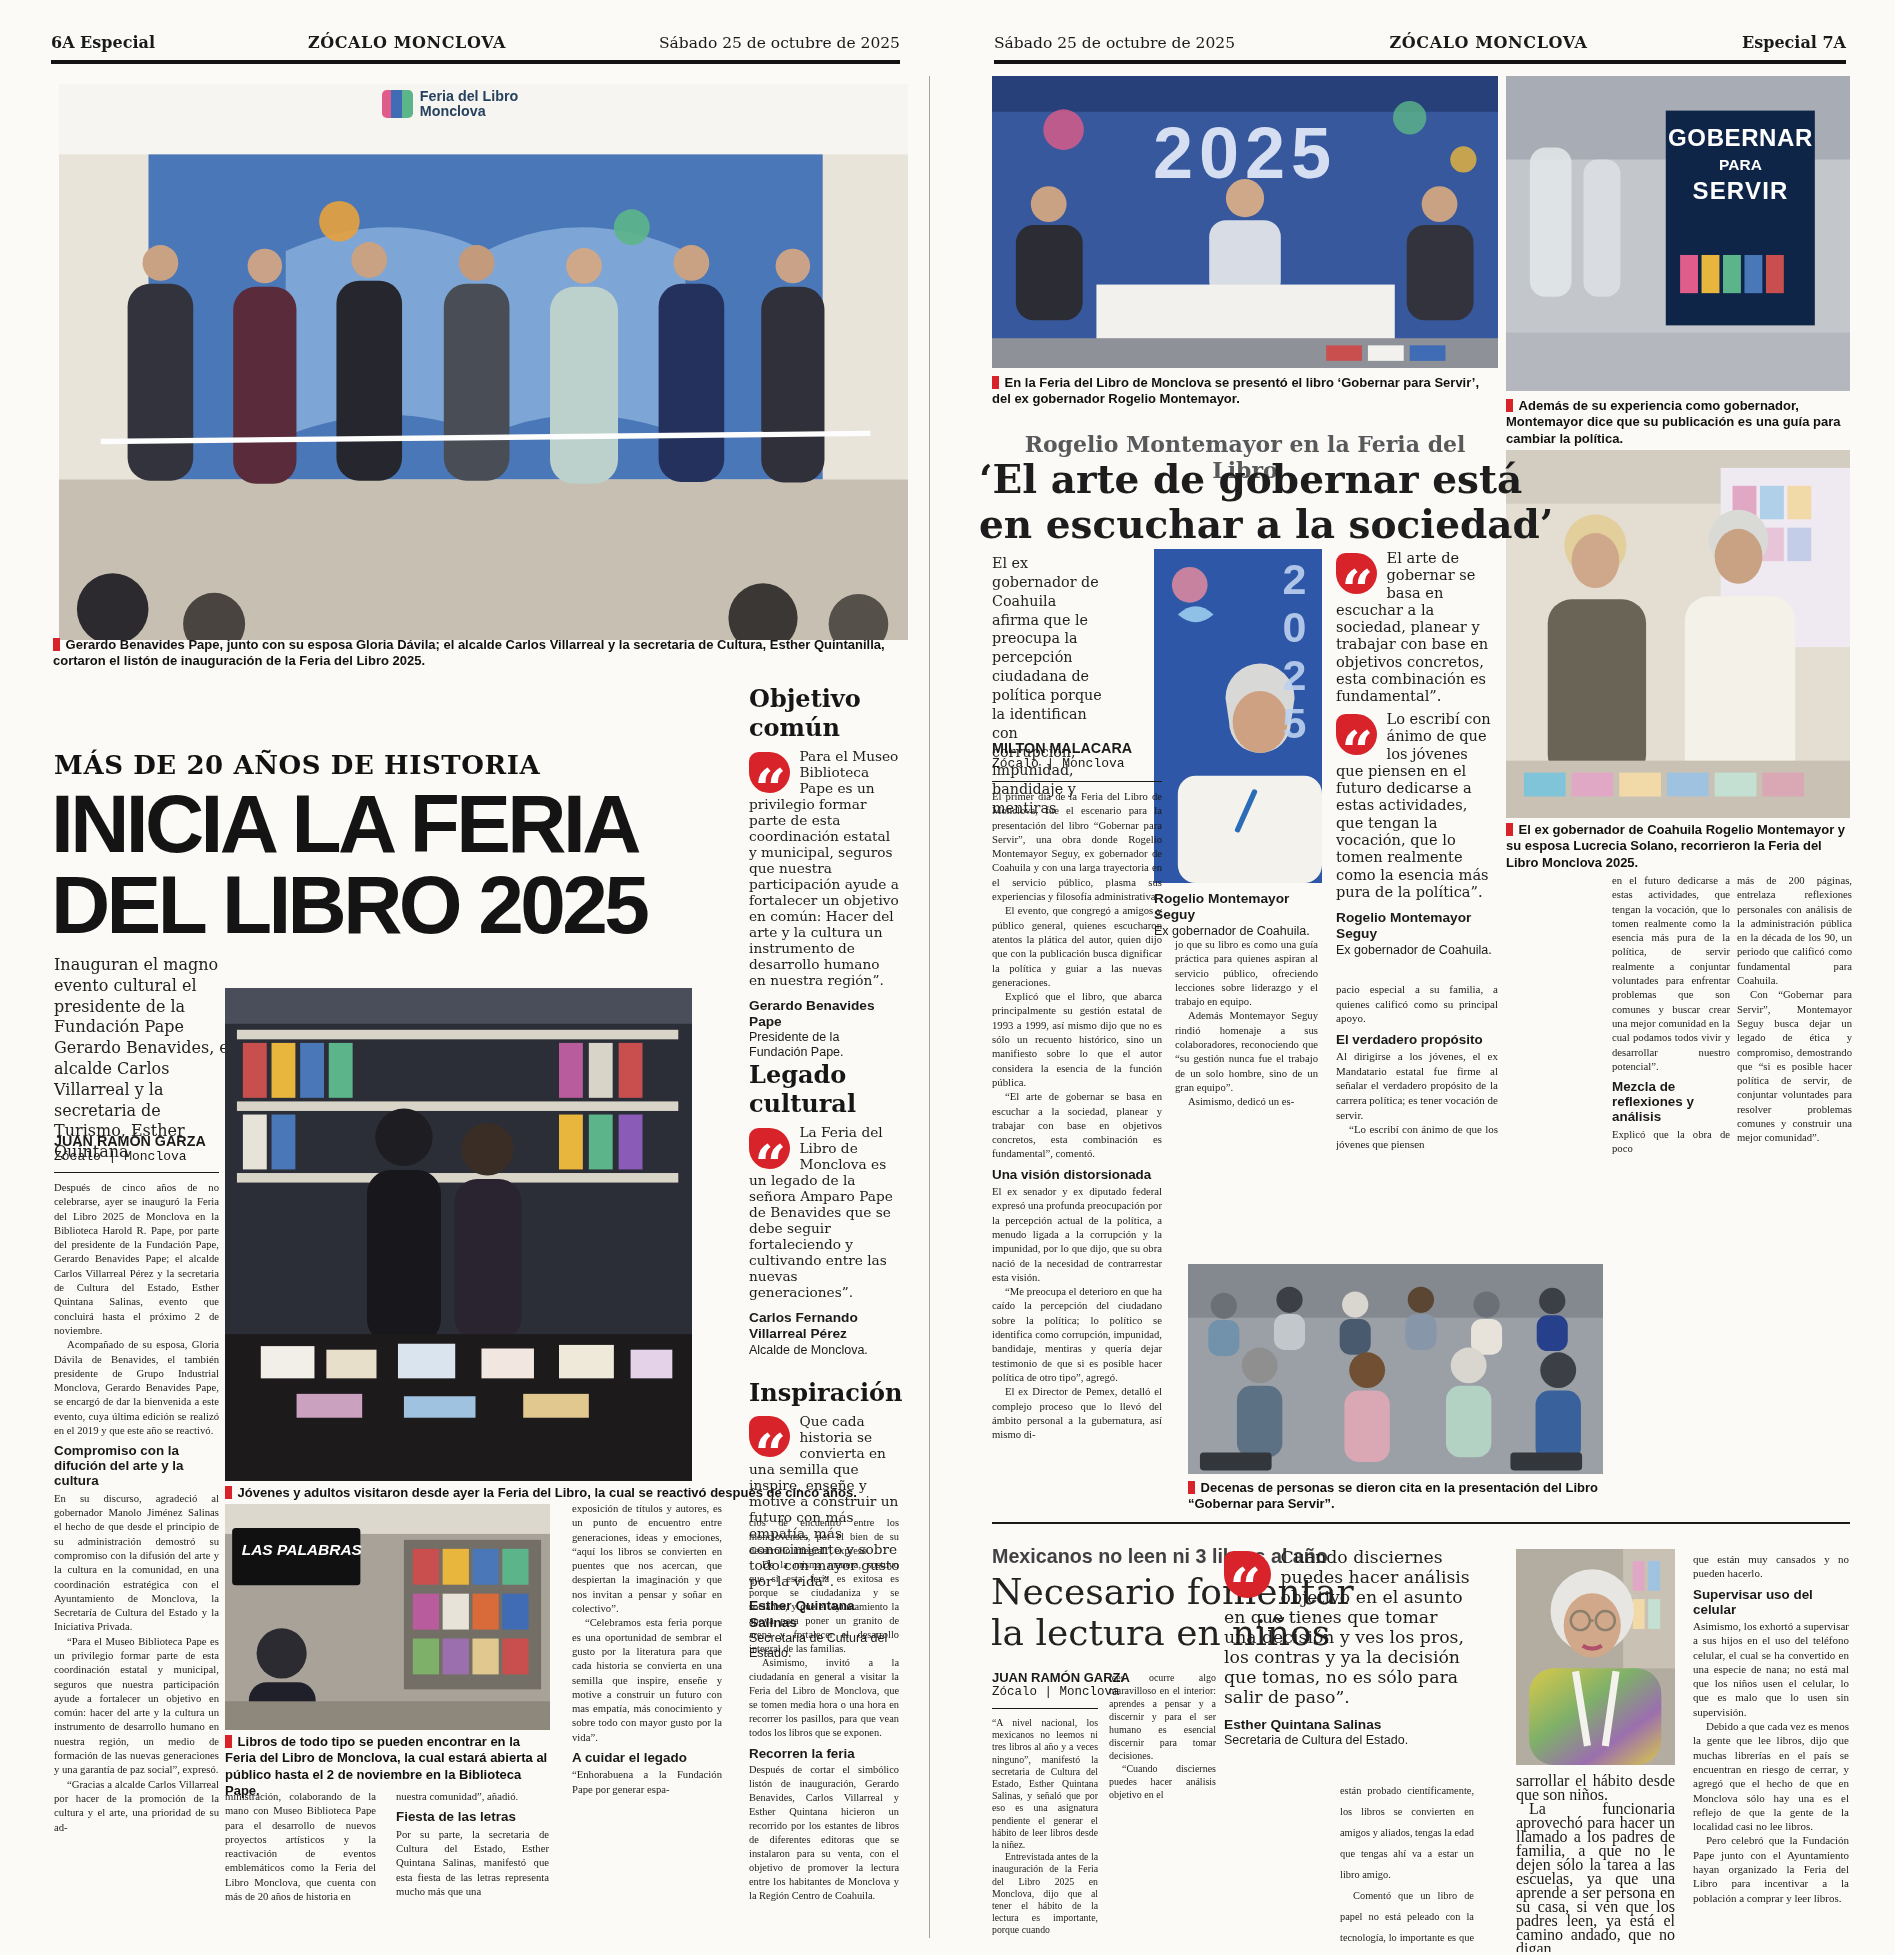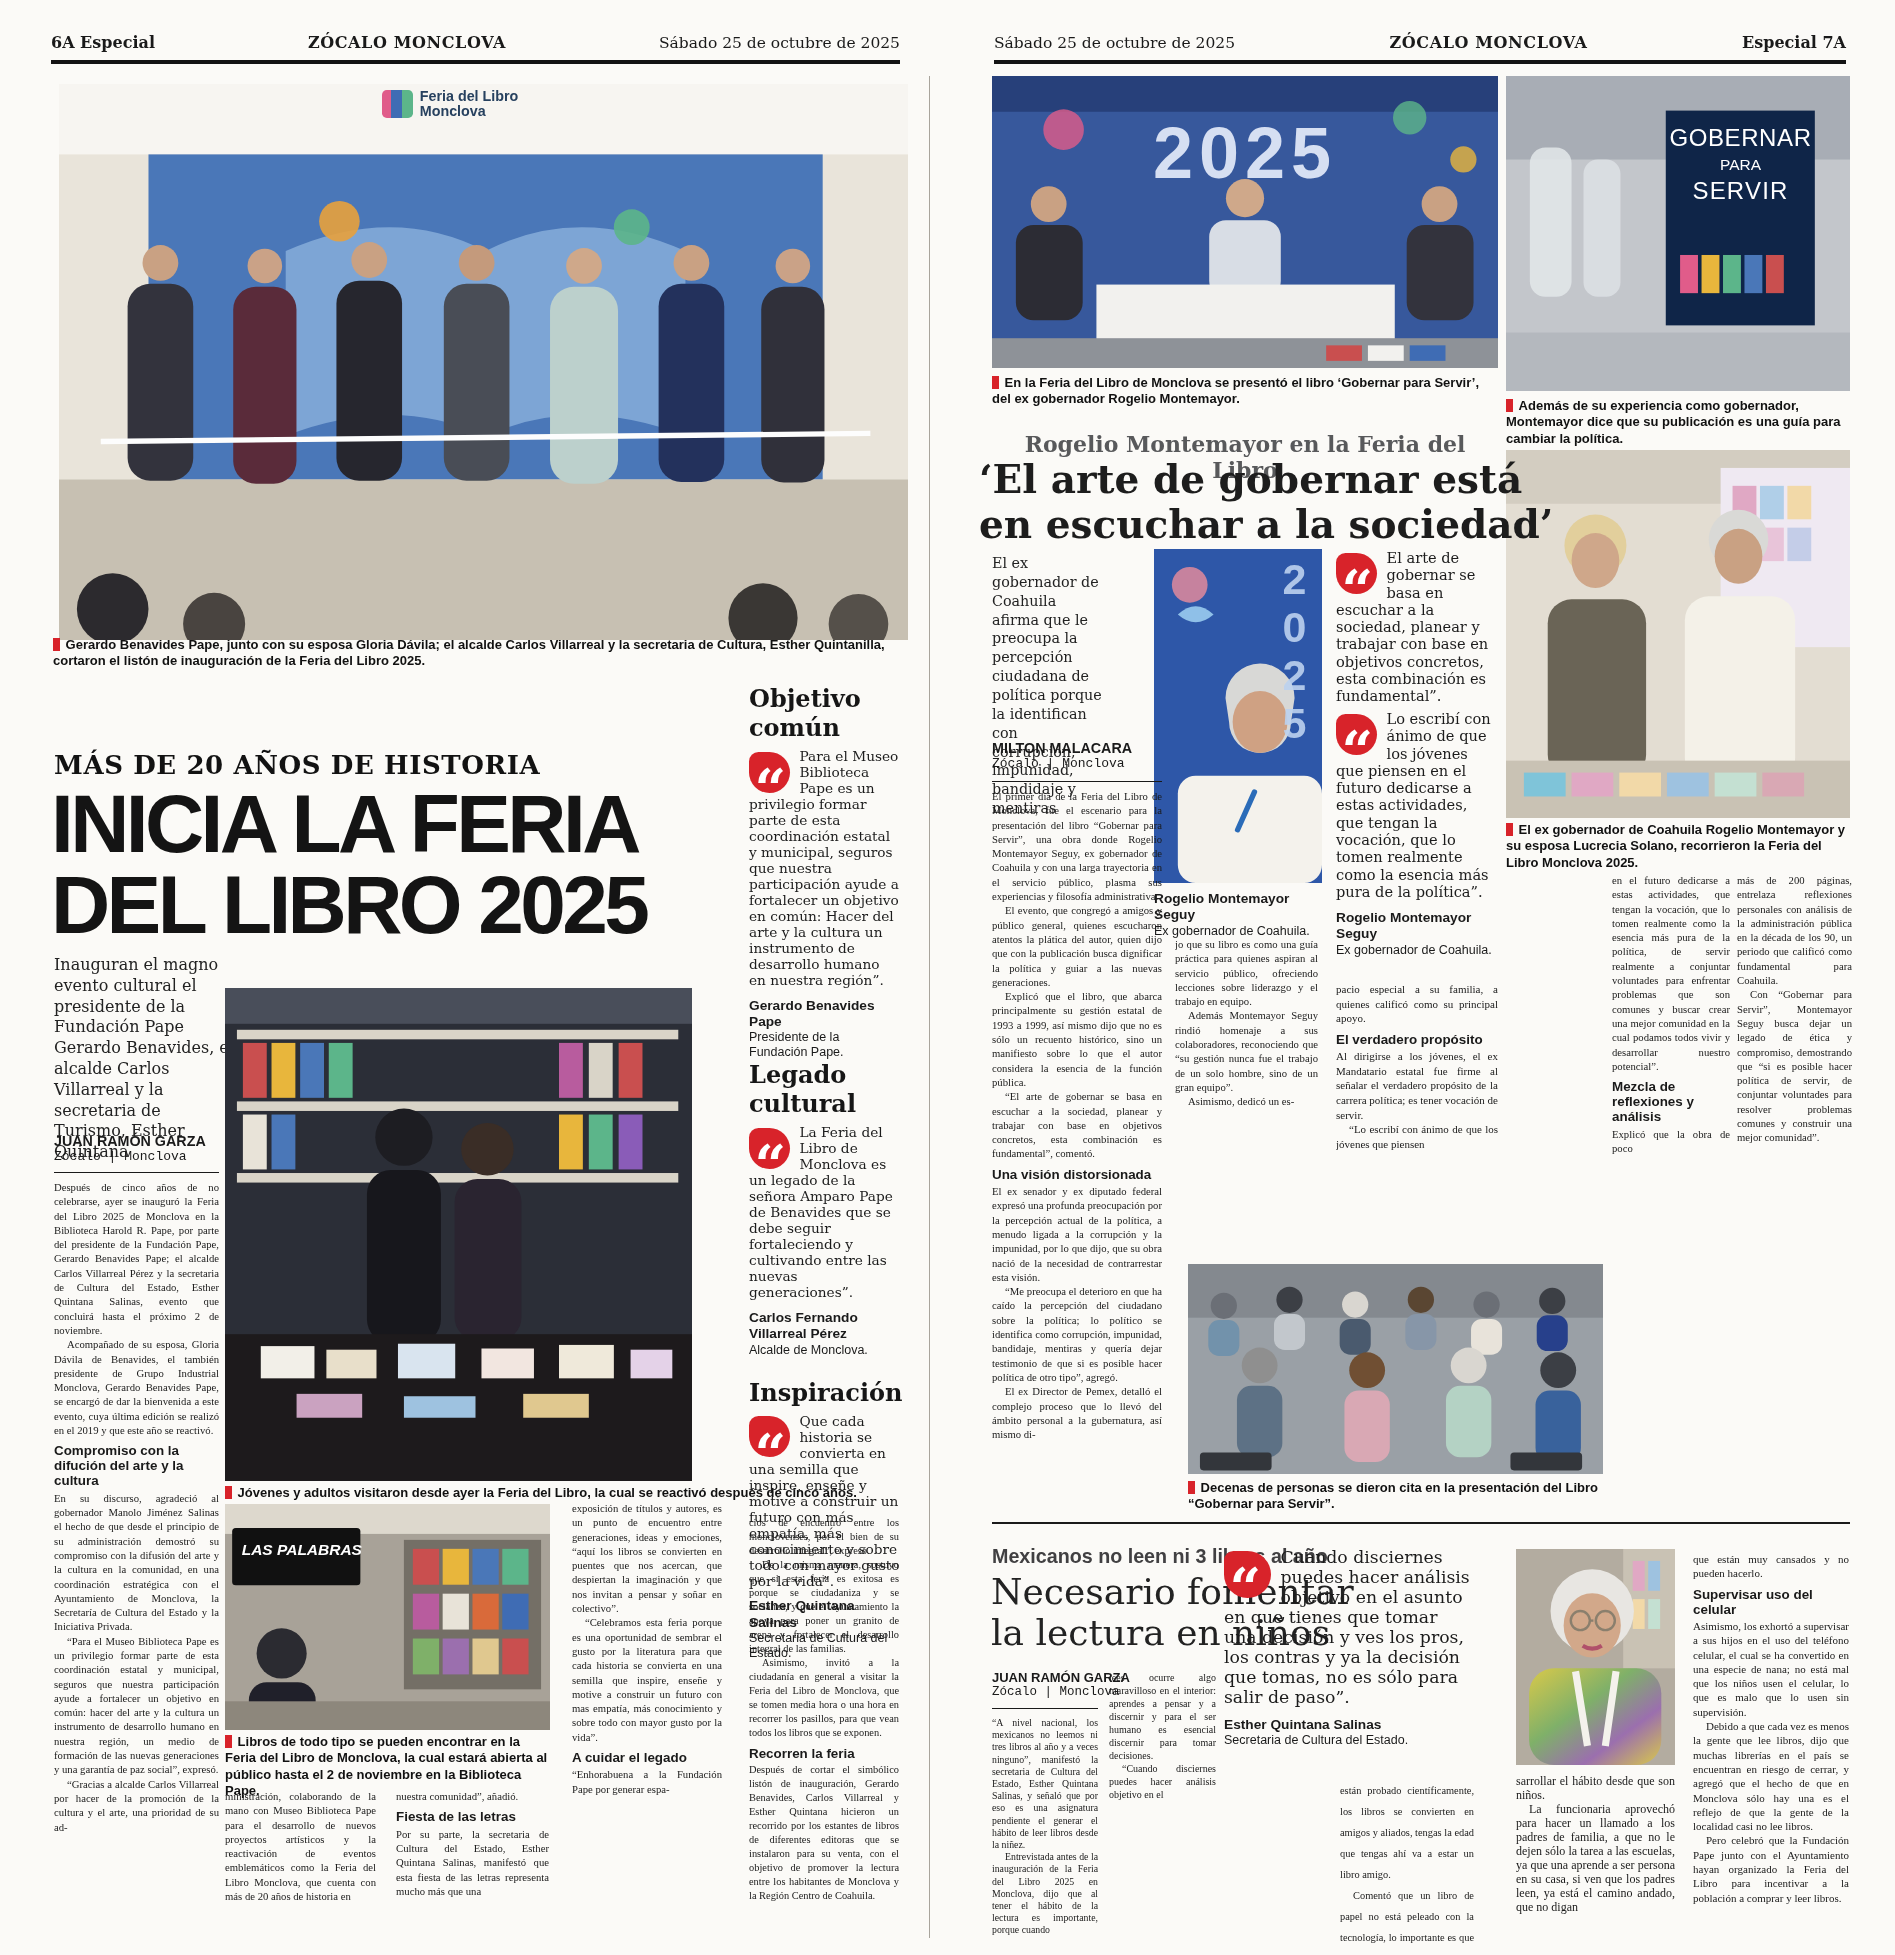--- a/index.html
+++ b/index.html
@@ -297,21 +297,21 @@
     <g>
       <rect x="292" y="300" width="30" height="64" fill="#e05c8a"></rect>
         <rect x="328" y="300" width="30" height="64" fill="#e8b63c"></rect>
         <rect x="364" y="300" width="30" height="64" fill="#5cb58a"></rect>
         <rect x="400" y="300" width="30" height="64" fill="#4a77b8"></rect>
         <rect x="436" y="300" width="30" height="64" fill="#c94f4f"></rect>
     </g>
     <circle cx="520" cy="470" r="34" fill="#1d1d22"></circle>
     <rect x="0" y="430" width="577" height="98" fill="#b4b8be"></rect>
   </svg>
-  <div class="ovl" style="left:160px;top:48px;width:149px;text-align:center;color:#fff;font-weight:normal">
+  <div class="ovl" style="left:160px;top:48px;width:149px;text-align:center;color:#fff;font-weight:bold">
     <span style="display:block;font-size:24px;letter-spacing:0.6px">GOBERNAR</span>
     <span style="display:block;font-size:15.5px;margin-top:3.6px">PARA</span>
     <span style="display:block;font-size:24px;margin-top:3.6px;letter-spacing:1.2px">SERVIR</span>
   </div>
 </figure>
 <p class="cap" style="left:1506px;top:398px;width:344px"><span class="capmark"></span><span>Además de su experiencia como gobernador, Montemayor dice que su publicación es una guía para cambiar la política.</span></p>
 
 <figure class="photo" style="left:1506px;top:450px;width:344px;height:368px;margin:0">
   <svg viewBox="0 0 577 616" preserveAspectRatio="none">
     <rect width="577" height="616" fill="#e3ddd2"></rect>
@@ -509,21 +509,21 @@
     <ellipse cx="128" cy="128" rx="48" ry="54" fill="#d2a88a"></ellipse>
     <circle cx="108" cy="120" r="16" fill="none" stroke="#8a7f6d" stroke-width="4"></circle>
     <circle cx="150" cy="120" r="16" fill="none" stroke="#8a7f6d" stroke-width="4"></circle>
     <path d="M124 120 h6" stroke="#8a7f6d" stroke-width="4"></path>
     <path d="M112 162 q16 10 32 0" stroke="#b0506a" stroke-width="7" fill="none"></path>
     <rect x="22" y="200" width="222" height="162" rx="42" fill="url(#flor)"></rect>
     <path d="M100 205 L120 330 M168 205 L150 330" stroke="#f4f2ec" stroke-width="12" fill="none"></path>
   </svg>
 </figure>
 
-<div class="bodycol" style="left:1516px;top:1774px;width:159px;height:178px;font-size:12px;line-height:14px">
+<div class="bodycol" style="left:1516px;top:1774px;width:159px;height:178px;font-size:16px;line-height:14px">
   <p class="para">sarrollar el hábito desde que son niños.</p>
   <p class="para">La funcionaria aprovechó para hacer un llamado a los padres de familia, a que no le dejen sólo la tarea a las escuelas, ya que una aprende a ser persona en su casa, si ven que los padres leen, ya está el camino andado, que no digan</p>
 </div>
 
 <div class="bodycol" style="left:1693px;top:1552px;width:156px;height:400px;font-size:11px;line-height:14.3px">
   <p class="para">que están muy cansados y no pueden hacerlo.</p>
   <h4 class="subhead">Supervisar uso del celular</h4>
   <p class="para">Asimismo, los exhortó a supervisar a sus hijos en el uso del teléfono celular, el cual se ha convertido en una especie de nana; no está mal que los niños usen el celular, lo que es malo que lo usen sin supervisión.</p>
   <p class="para">Debido a que cada vez es menos la gente que lee libros, dijo que muchas librerías en el país se encuentran en riesgo de cerrar, y agregó que el hecho de que en Monclova sólo hay una es el reflejo de que la gente de la localidad casi no lee libros.</p>
   <p class="para">Pero celebró que la Fundación Pape junto con el Ayuntamiento hayan organizado la Feria del Libro para incentivar a la población a comprar y leer libros.</p>

